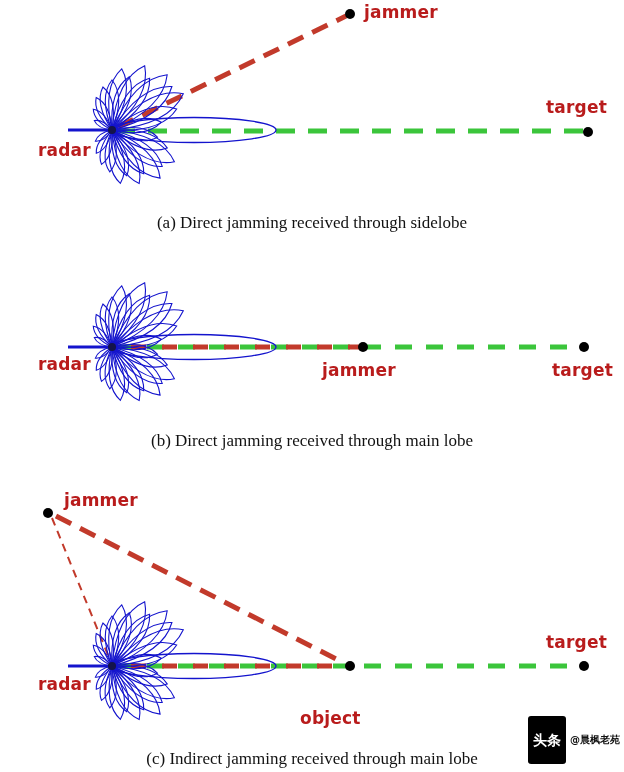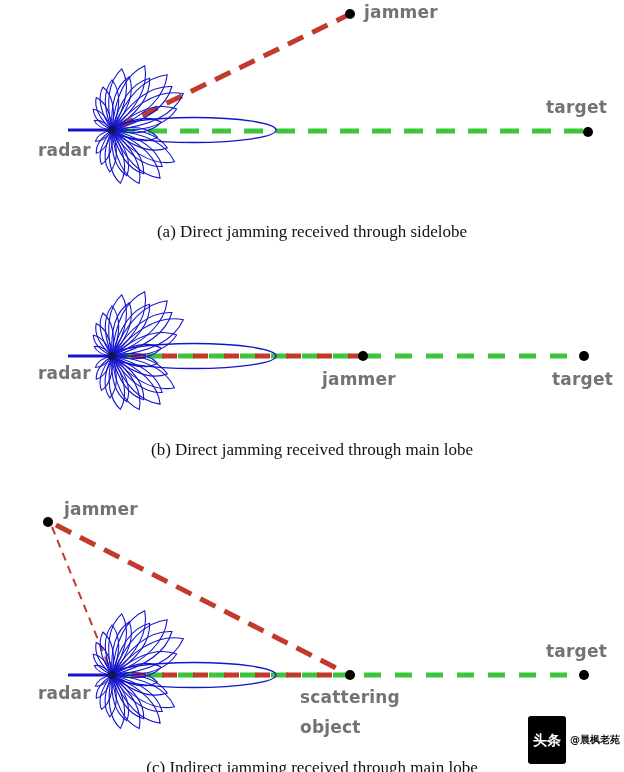--- a/index.html
+++ b/index.html
@@ -1,23 +1,23 @@
 <!DOCTYPE html>
 <html><head>
 <meta charset="utf-8">
 <style>
   html,body{margin:0;padding:0;background:#ffffff;}
   body{width:624px;font-family:"DejaVu Sans",sans-serif;}
   .page{position:relative;width:624px;height:772px;background:#fff;overflow:hidden;}
   .panel{position:relative;}
   .canvas{position:relative;}
   svg{display:block;}
-  .lbl{position:absolute;font-size:17px;font-weight:600;color:#737373;white-space:nowrap;letter-spacing:.2px;}
+  .lbl{position:absolute;font-size:17px;font-weight:600;color:#b91c1c;white-space:nowrap;letter-spacing:.2px;}
   .caption{font-family:"Liberation Serif","DejaVu Serif",serif;font-size:17px;color:#111;text-align:center;line-height:26px;}
-  .cap-a{height:30px;padding-top:2px;margin-top:9px;}
+  .cap-a{height:30px;padding-top:2px;}
   .cap-b{height:32px;padding-top:6px;}
   .cap-c{height:34px;padding-top:8px;}
   .watermark{position:absolute;right:4px;bottom:8px;display:flex;align-items:center;gap:4px;background:rgba(255,255,255,.0);}
   .wm-badge{background:#000;color:#fff;font-size:14px;font-weight:700;padding:15px 5px;border-radius:3px;line-height:18px;}
   .wm-name{color:#111;font-size:10px;font-weight:700;}
 </style>
 </head>
 <body>
 
 <div class="page">
@@ -149,21 +149,20 @@
           <path d="M 112 206 Q 107.7 225.7 96.3 229.2 Q 95.3 217.3 112 206" fill="none" stroke="#1414cd" stroke-width="1.1"></path>
           <path d="M 112 206 Q 103.9 217.9 95.4 217.2 Q 97.9 209.0 112 206" fill="none" stroke="#1414cd" stroke-width="1.1"></path>
           <circle cx="112" cy="206" r="4" fill="#14144a"></circle>
           <circle cx="48" cy="53" r="5" fill="#000000"></circle>
           <circle cx="350" cy="206" r="5" fill="#000000"></circle>
           <circle cx="584" cy="206" r="5" fill="#000000"></circle>
         </svg>
       <span class="lbl" style="left:64px;top:30px;">jammer</span>
       <span class="lbl" style="left:38px;top:214px;">radar</span>
       <span class="lbl" style="left:546px;top:172px;">target</span>
-      <span class="lbl" style="left:300px;top:218px;">scattering</span>
       <span class="lbl" style="left:300px;top:240px;margin-top:8px;">object</span>
     </div>
     <div class="caption cap-c">(c) Indirect jamming received through main lobe</div>
   </section>
 
   <div class="watermark">
     <span class="wm-badge">头条</span>
     <span class="wm-name">@晨枫老苑</span>
   </div>
 

